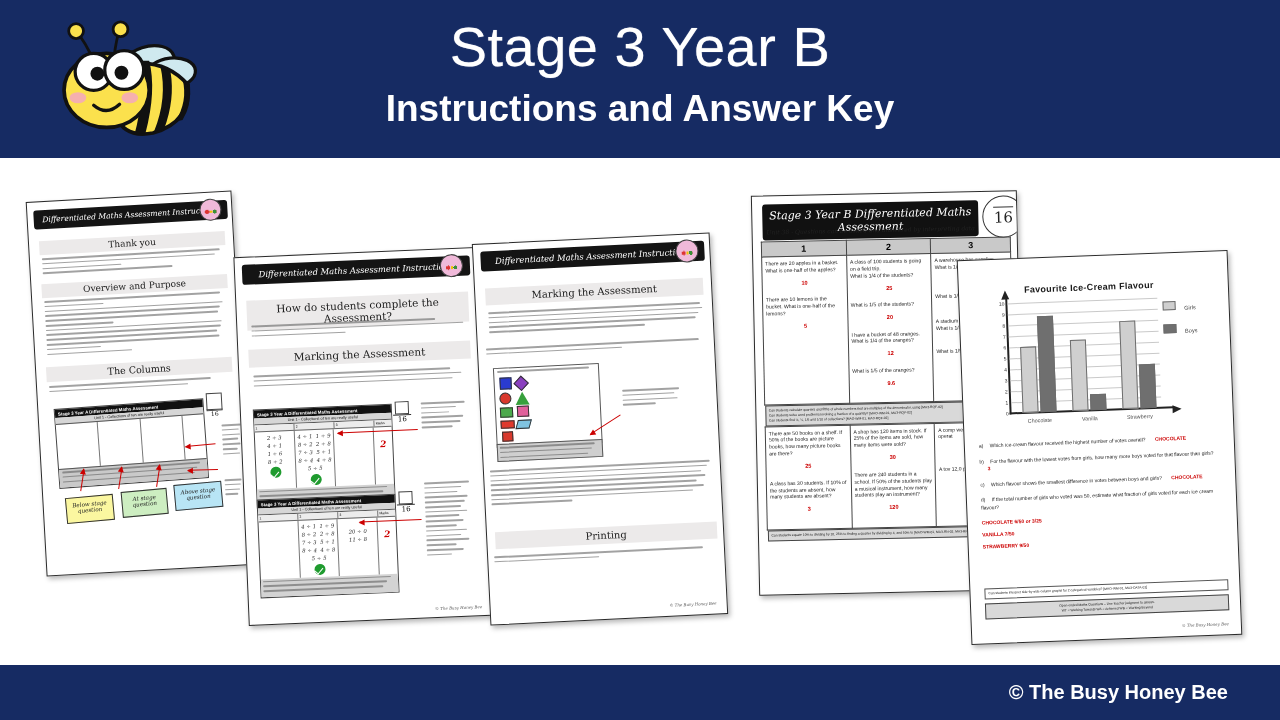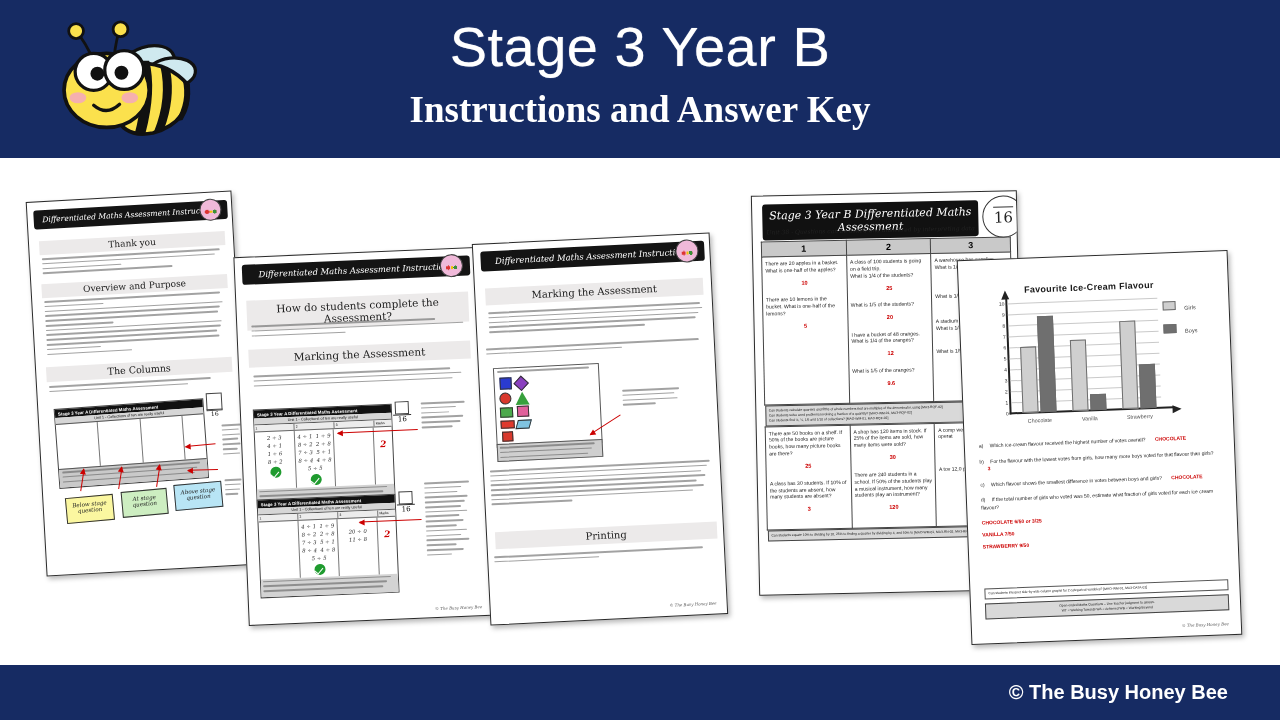--- a/index.html
+++ b/index.html
@@ -16,21 +16,21 @@
   .banner-inner { position:relative; width:100%; height:100%;padding-left:16px; }
   .banner-title {
     position:absolute; left:300px; top:18px; width:680px; text-align:center;
     color:#ffffff; font-size:56px; font-weight:400; letter-spacing:.5px;
     font-family:"Liberation Sans", sans-serif; line-height:1.05;
     text-shadow:0 0 1px rgba(255,255,255,.6);
   }
   .banner-sub {
     position:absolute; left:300px; top:88px; width:680px; text-align:center;
     color:#ffffff; font-size:37px; font-weight:bold; letter-spacing:0px;
-    font-family:Liberation Serif, serif;
+    font-family:Liberation Sans, sans-serif;
   }
 
   
   .bee { position:absolute; left:52px; top:20px; width:150px; height:125px; }
 
   
   .logo {
     position:absolute; left:1152px; top:18px; width:112px; height:122px;
     border-radius:50%; background:#fdfdfd; overflow:hidden;
   }

